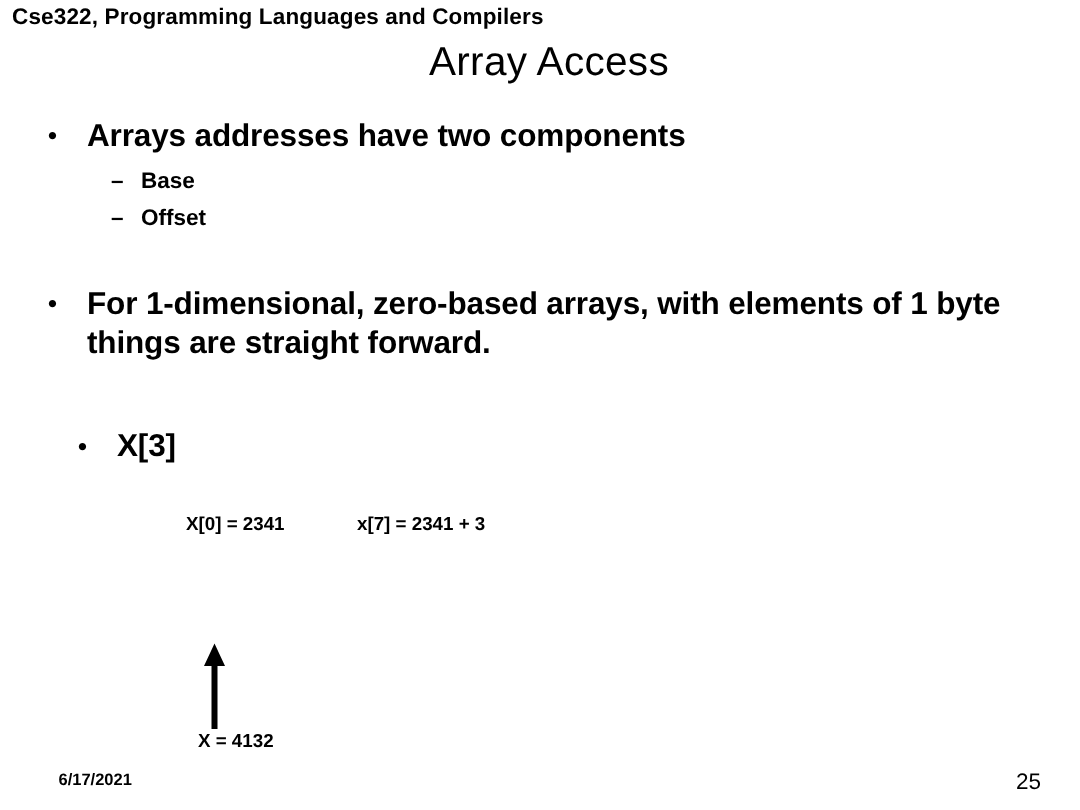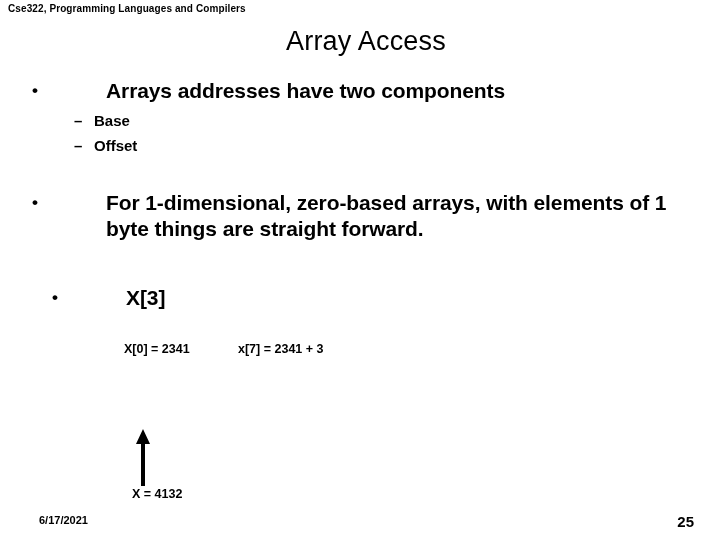--- a/index.html
+++ b/index.html
@@ -20,21 +20,21 @@
     position: absolute;
     inset: 0;
     background: #ffffff;
   }
 
   
   .header {
     position: absolute;
     left: 8px;
     top: 3px;
-    font-size: 10px;
+    font-size: 15px;
     font-weight: bold;
     letter-spacing: 0.1px;
     white-space: nowrap;
   }
 
   
   .title {
     position: absolute;
     left: 12px;
     right: 0;
@@ -55,21 +55,21 @@
     line-height: 26px;
     letter-spacing: -0.1px;
   }
   .bullet-l1 .mark {
     width: 26px;
     flex: 0 0 26px;
     font-size: 17px;
     line-height: 26px;
     text-align: left;
   }
-  .bullet-l1 .txt { display: block; margin-left: 48px; }
+  .bullet-l1 .txt { display: block; }
 
   .bullet-l2 {
     position: absolute;
     display: flex;
     align-items: flex-start;
     font-size: 15px;
     font-weight: bold;
     line-height: 21px;
   }
   .bullet-l2 .mark {
@@ -150,21 +150,21 @@
     bottom: 14px;
     font-size: 11px;
     font-weight: bold;
     margin-left: 31px;
   }
   .footer-page {
     position: absolute;
     right: 26px;
     bottom: 10px;
     font-size: 15px;
-    font-weight: bold;
+    font-weight: normal;
     text-align: right;
   }
 </style>
 </head>
 <body>
 
 <div class="slide">
 
   <div class="header">Cse322, Programming Languages and Compilers</div>
 

